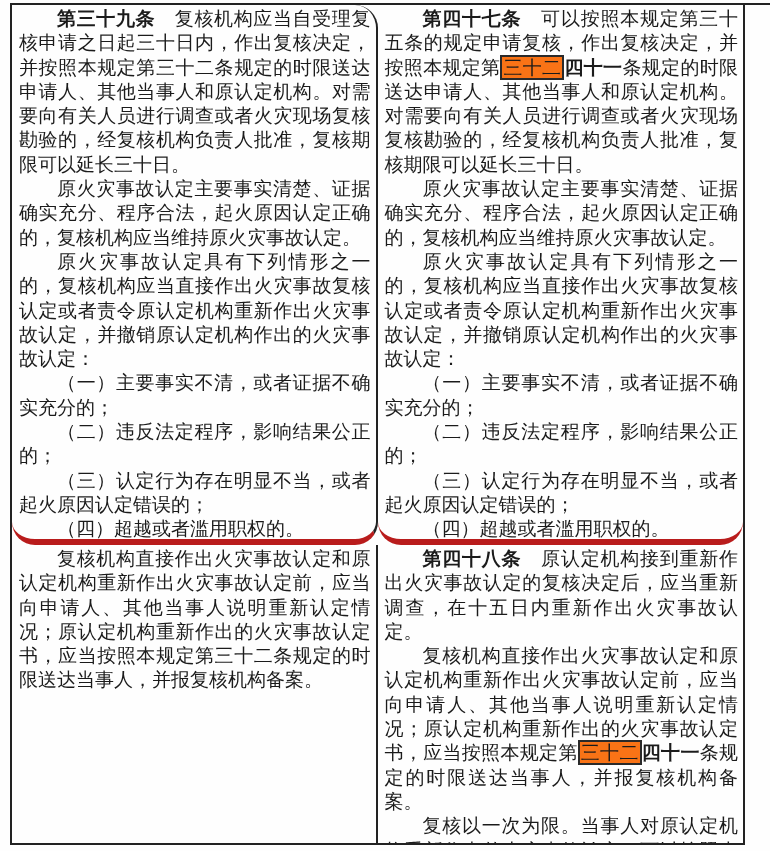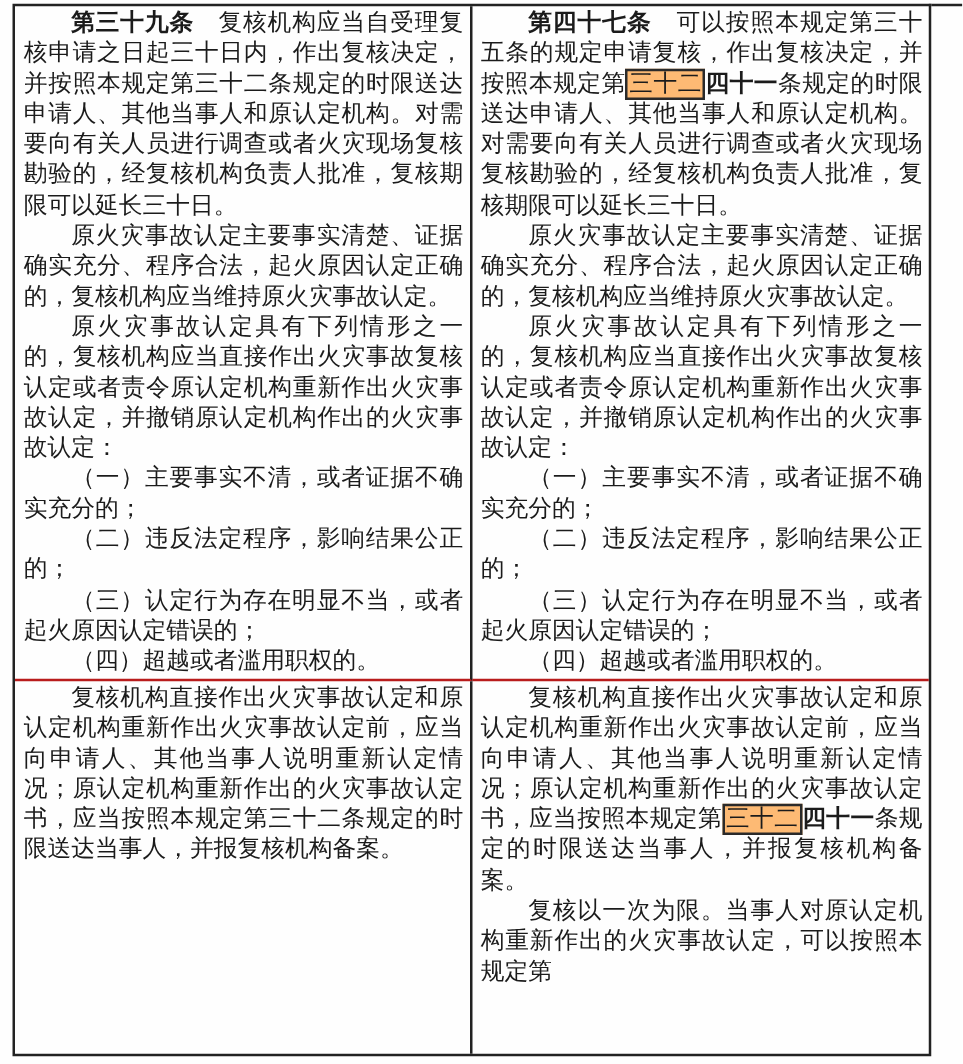--- a/index.html
+++ b/index.html
@@ -40,36 +40,37 @@
   }
   .cell {
     box-sizing: border-box;
     overflow: hidden;
     padding: 2px 5px 0 7px;
   }
   .col-left {
     border-right: 2px solid #222222;
   }
   .row-top {
-    border-bottom: 2px solid #b91c1c;
+    border-bottom: 6px solid #b91c1c;
+    border-radius: 23px;
   }
   .para {
     margin: 0;
     font-size: 19px;
     line-height: 24.3px;
     text-indent: 2em;
     text-align: justify;
     text-justify: inter-character;
     word-break: break-all;
   }
   .run-title  { font-weight: bold; }
   .run-added  { font-weight: bold; margin-top: 20px; }
   .run-normal { font-weight: normal; }
   .run-deleted {
-    background: #fdba74;
+    background: #f97316;
     border: 2px solid #2a2a2a;
     padding: 0 1px;
   }
 </style>
 </head>
 <body>
 
 <div class="page">
   <div class="top-border-ext"></div>
   <div class="comparison-table">
@@ -88,17 +89,18 @@
         <p class="para"><span class="run-normal">原火灾事故认定具有下列情形之一的，复核机构应当直接作出火灾事故复核认定或者责令原认定机构重新作出火灾事故认定，并撤销原认定机构作出的火灾事故认定：</span></p>
         <p class="para"><span class="run-normal">（一）主要事实不清，或者证据不确实充分的；</span></p>
         <p class="para"><span class="run-normal">（二）违反法定程序，影响结果公正的；</span></p>
         <p class="para"><span class="run-normal">（三）认定行为存在明显不当，或者起火原因认定错误的；</span></p>
         <p class="para"><span class="run-normal">（四）超越或者滥用职权的。</span></p>
       </div>
     <div class="cell col-left">
         <p class="para"><span class="run-normal">复核机构直接作出火灾事故认定和原认定机构重新作出火灾事故认定前，应当向申请人、其他当事人说明重新认定情况；原认定机构重新作出的火灾事故认定书，应当按照本规定第三十二条规定的时限送达当事人，并报复核机构备案。</span></p>
       </div>
     <div class="cell">
+        <p class="para"><span class="run-title">第四十八条</span><span class="run-normal">　原认定机构接到重新作出火灾事故认定的复核决定后，应当重新调查，在十五日内重新作出火灾事故认定。</span></p>
         <p class="para"><span class="run-normal">复核机构直接作出火灾事故认定和原认定机构重新作出火灾事故认定前，应当向申请人、其他当事人说明重新认定情况；原认定机构重新作出的火灾事故认定书，应当按照本规定第</span><span class="run-deleted">三十二</span><span class="run-added">四十一</span><span class="run-normal">条规定的时限送达当事人，并报复核机构备案。</span></p>
         <p class="para"><span class="run-normal">复核以一次为限。当事人对原认定机构重新作出的火灾事故认定，可以按照本规定第</span></p>
       </div>
   </div>
 </div>
 
 </body></html>

